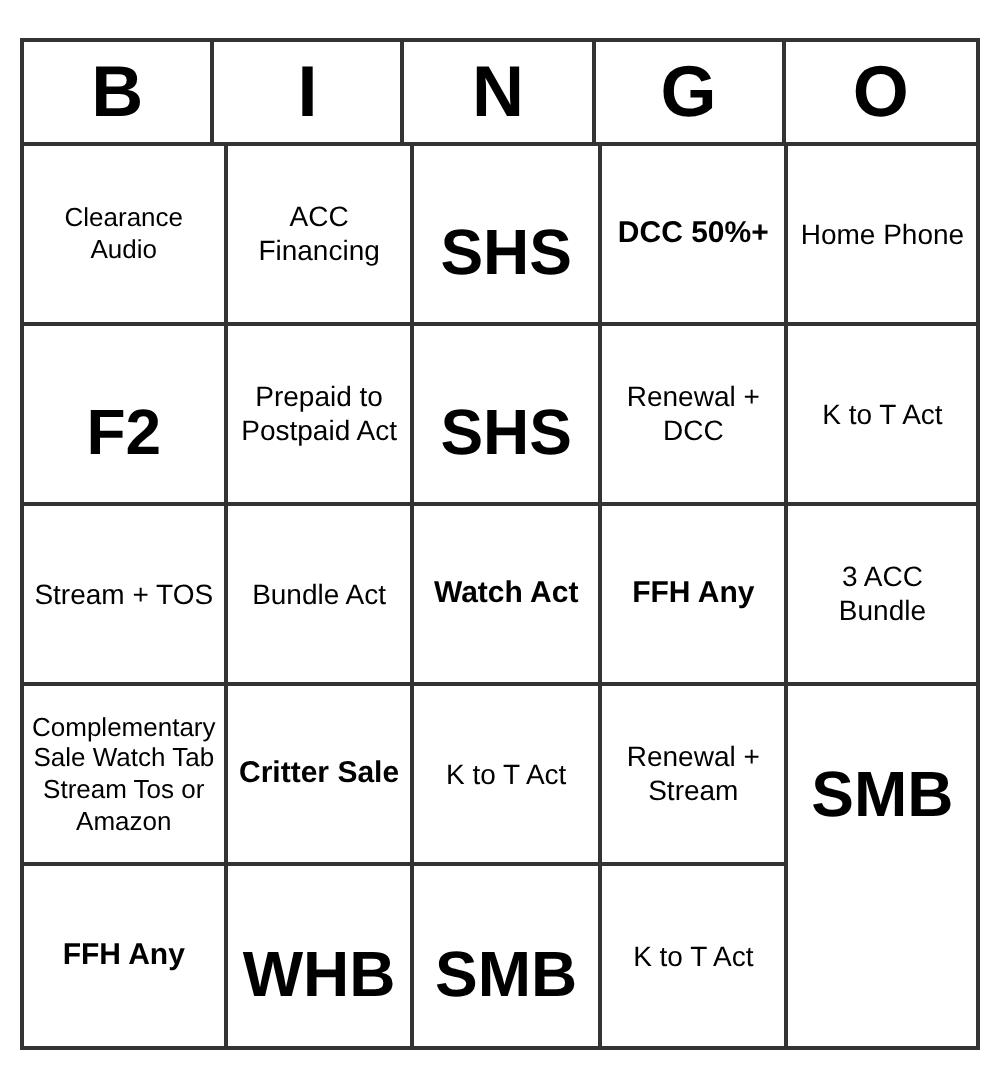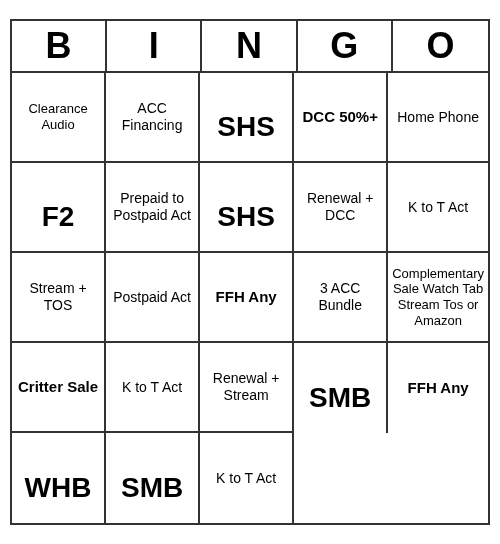--- a/index.html
+++ b/index.html
@@ -66,21 +66,21 @@
     .bingo-cell:nth-last-child(-n+5) {
       border-bottom: none;
     }
 
     .cell-text {
       font-size: 14px;
       line-height: 1.2;
     }
 
     .cell-text.large {
-      font-size: 28px;
+      font-size: 32px;
       font-weight: bold;
       margin-top: 19px;
     }
 
     .cell-text.medium {
       font-size: 15px;
       font-weight: bold;
     }
 
     .cell-text.small {
@@ -126,21 +126,24 @@
       <div class="bingo-cell">
         <span class="cell-text">Renewal + DCC</span>
       </div>
       <div class="bingo-cell">
         <span class="cell-text">K to T Act</span>
       </div>
       <div class="bingo-cell">
         <span class="cell-text">Stream + TOS</span>
       </div>
       <div class="bingo-cell">
-        <span class="cell-text">Postpaid Act</span>
+        <span class="cell-text">Bundle Act</span>
+      </div>
+      <div class="bingo-cell">
+        <span class="cell-text medium">Watch Act</span>
       </div>
       <div class="bingo-cell">
         <span class="cell-text medium">FFH Any</span>
       </div>
       <div class="bingo-cell">
         <span class="cell-text">3 ACC Bundle</span>
       </div>
       <div class="bingo-cell">
         <span class="cell-text small">Complementary Sale Watch Tab Stream Tos or Amazon</span>
       </div>

